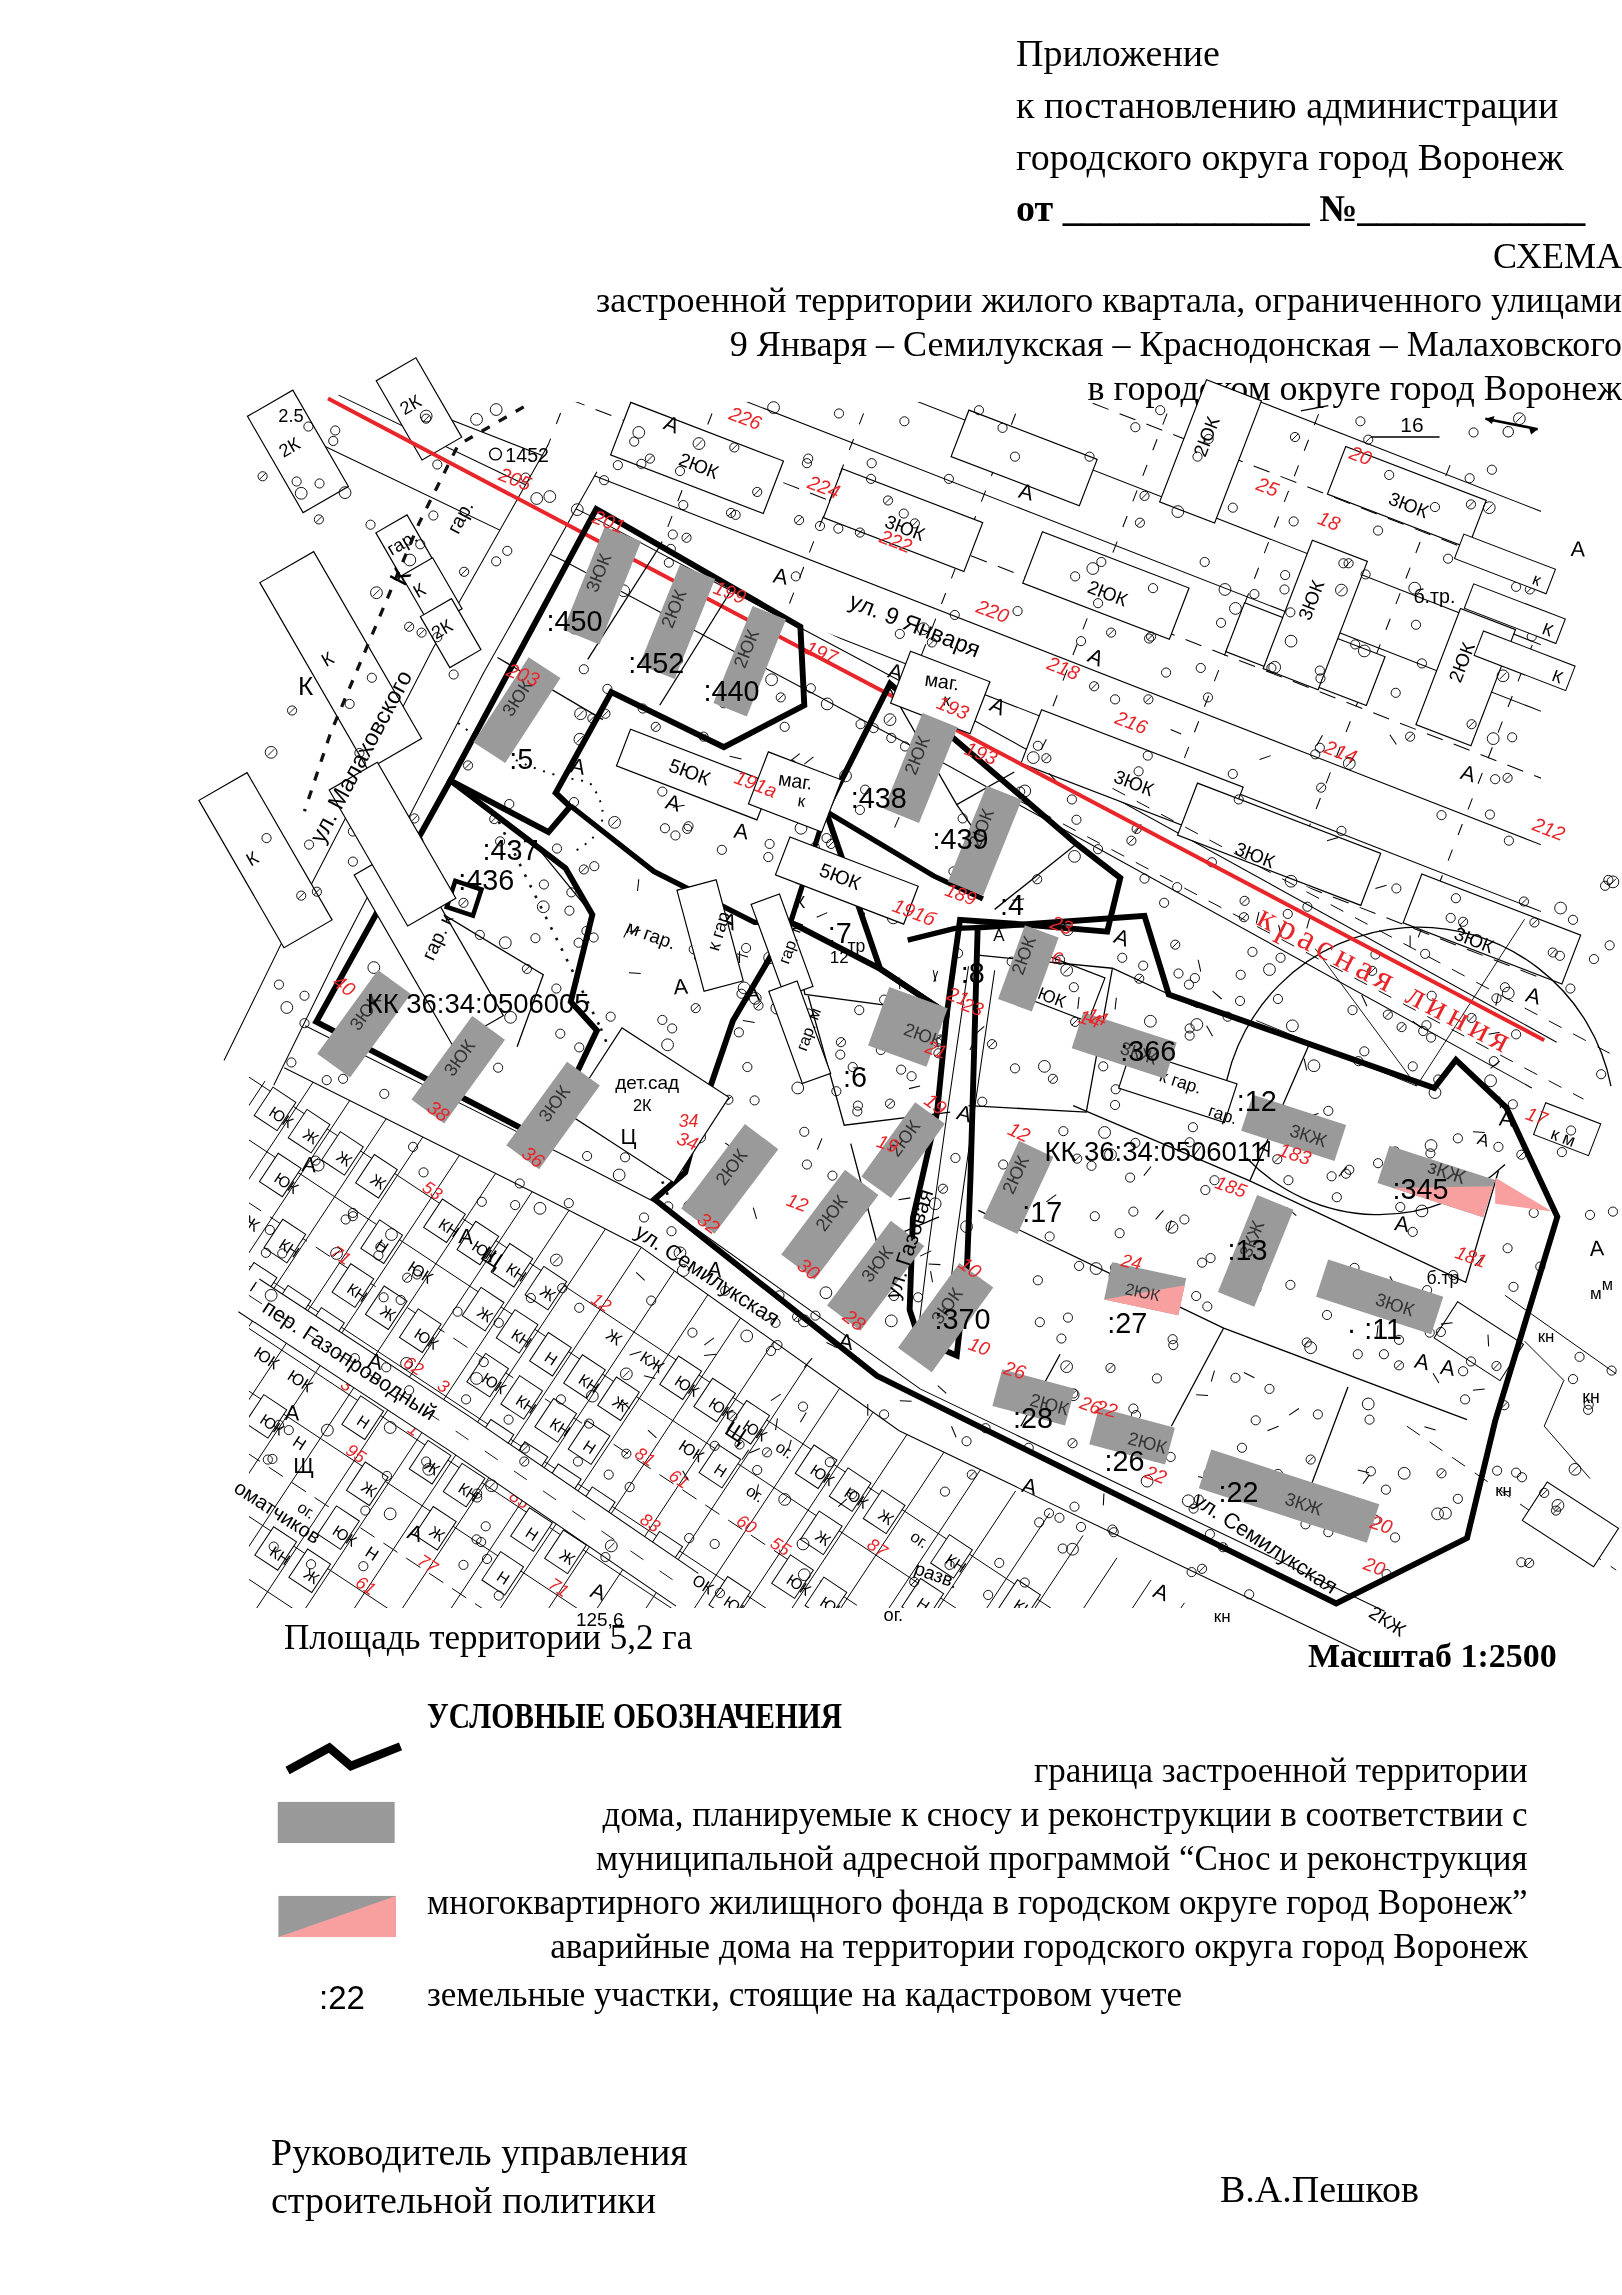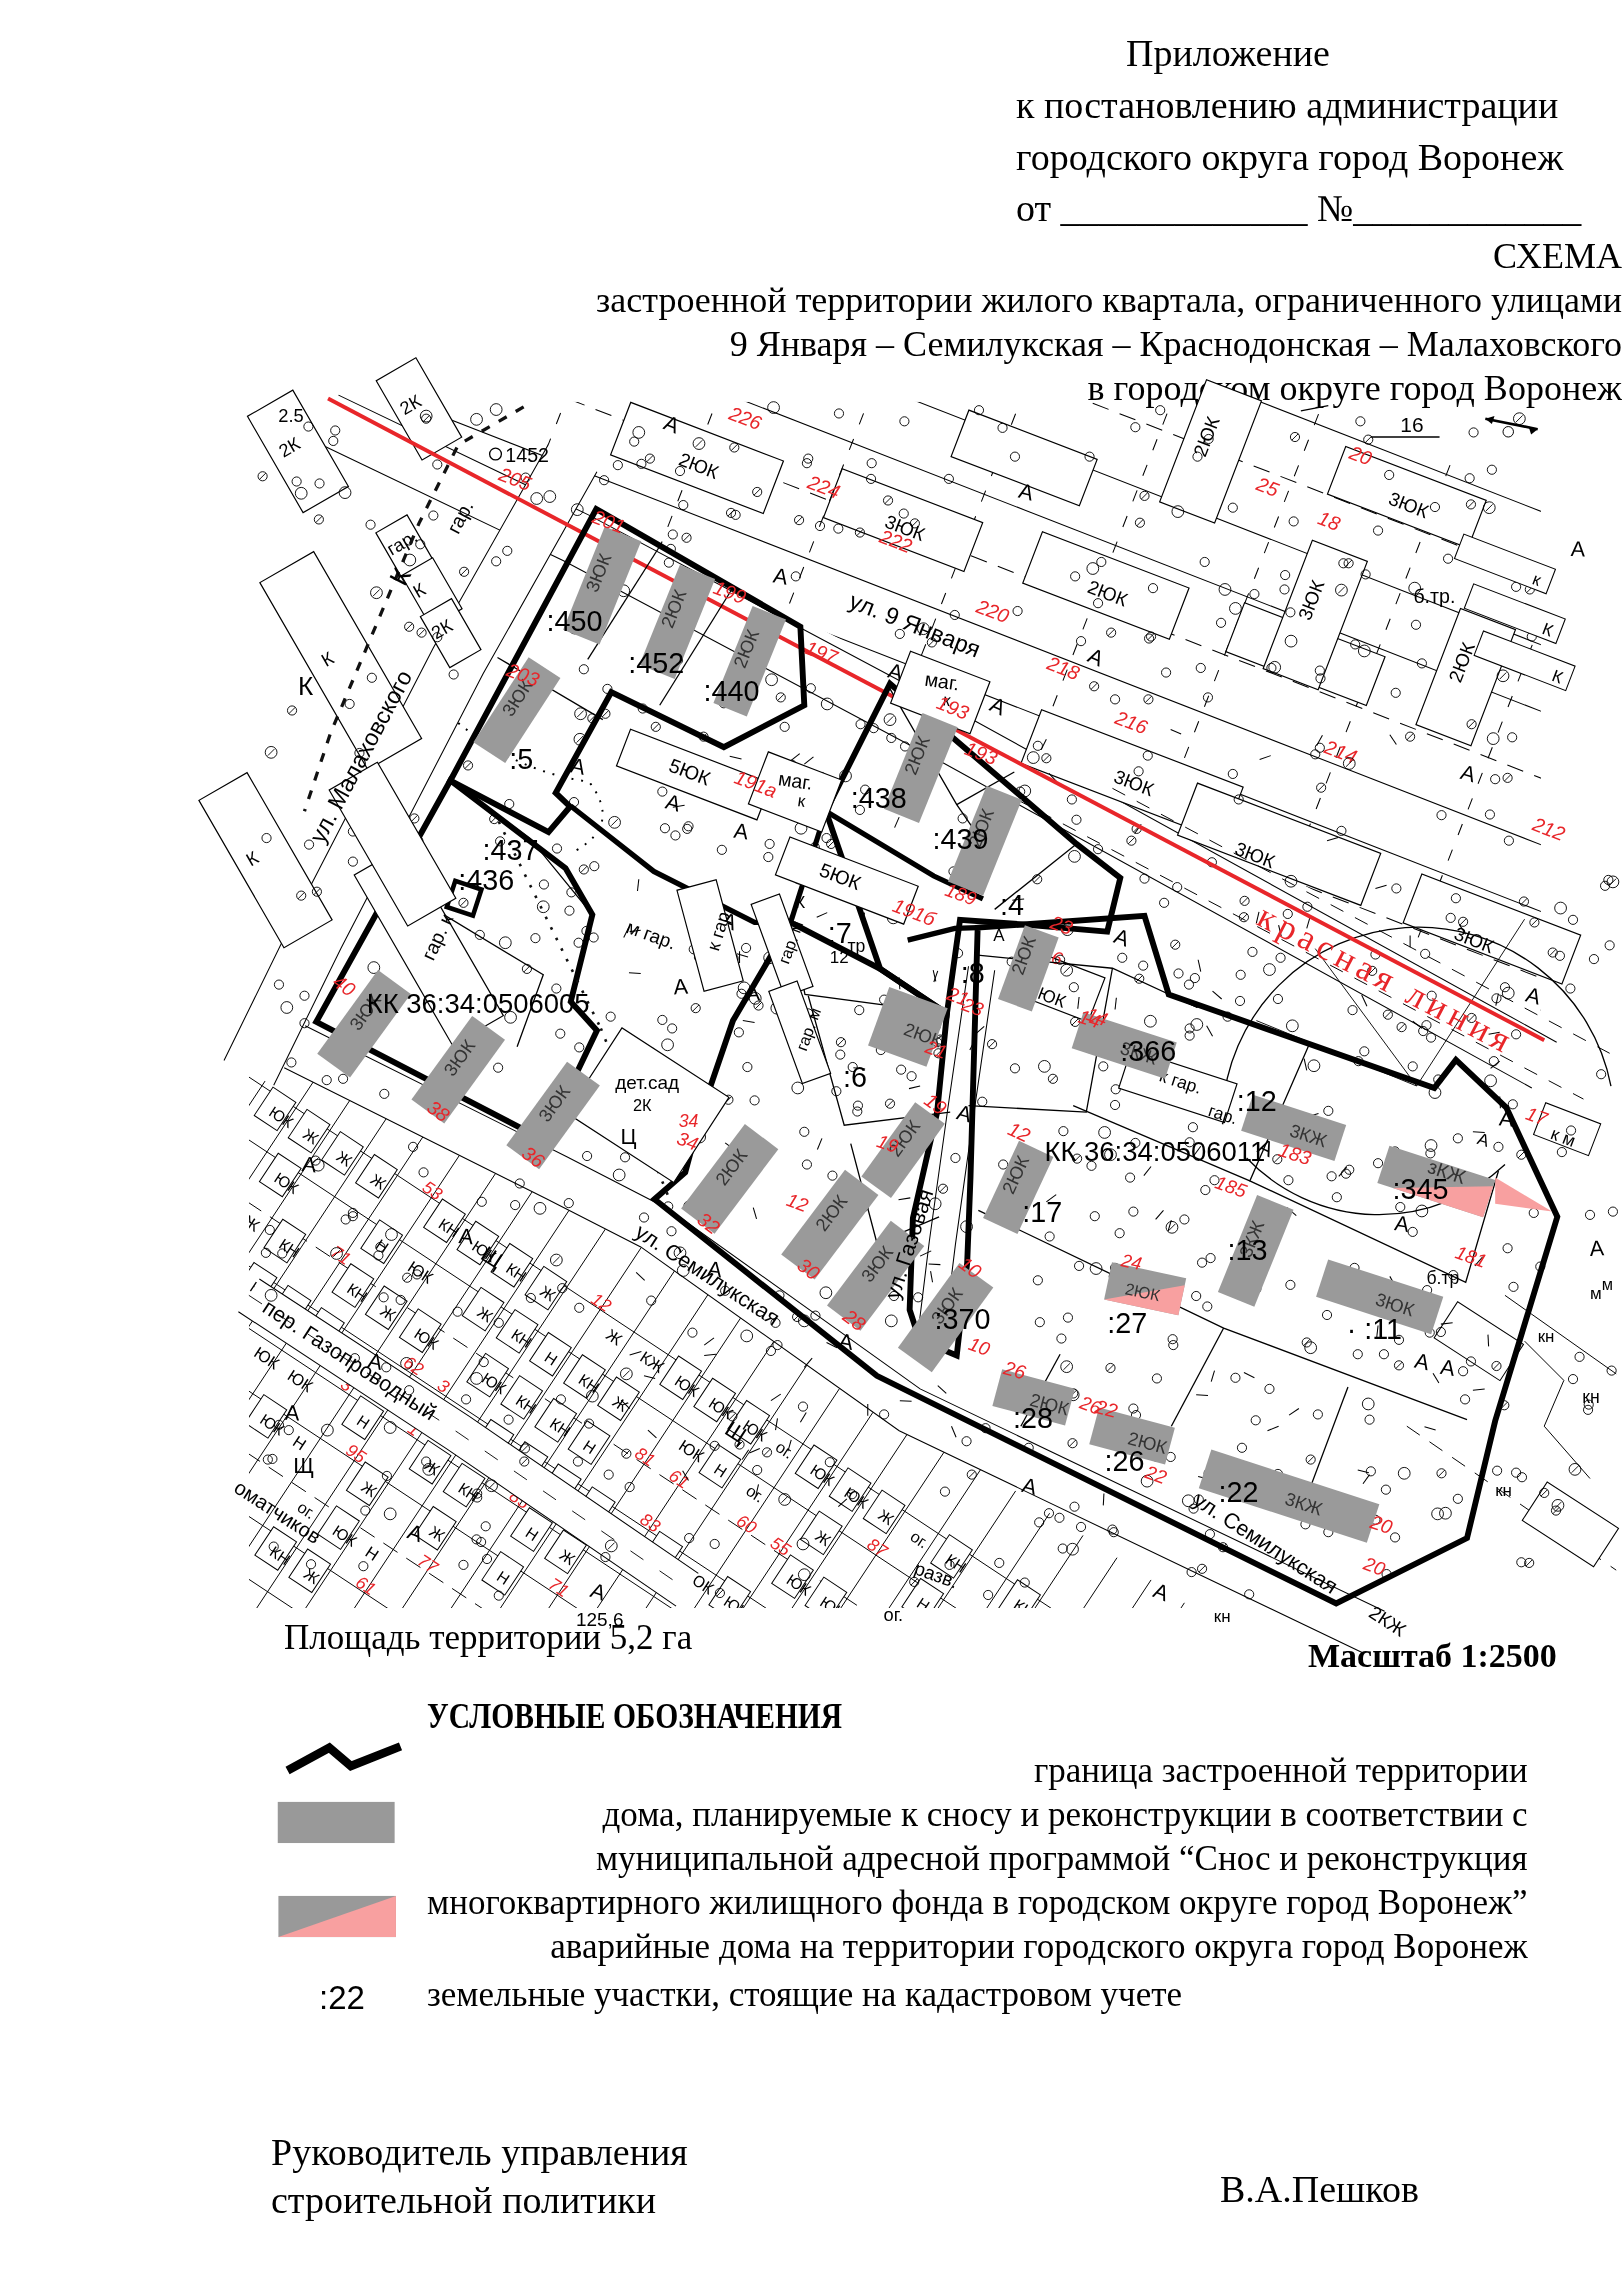--- a/index.html
+++ b/index.html
@@ -1,22 +1,22 @@
 <!DOCTYPE html>
 <html style="font-size:10.5px"><head><meta charset="utf-8">
 <style>
 html,body{margin:0;padding:0;background:#fff;width:1623px;height:2295px;overflow:hidden;}
 .ser{font-family:"Liberation Serif",serif;}
 .abs{position:absolute;white-space:nowrap;}
 </style></head>
 <body>
-<div class="abs ser" style="left:956px;top:31px;width:544px;text-align:center;font-size:38px;">Приложение</div>
+<div class="abs ser" style="left:1016px;top:31px;width:544px;text-align:left;font-size:38px;">Приложение</div>
 <div class="abs ser" style="left:1016px;top:83px;font-size:38px;">к постановлению администрации</div>
 <div class="abs ser" style="left:1016px;top:135px;font-size:38px;">городского округа город Воронеж</div>
-<div class="abs ser" style="left:1016px;top:186px;font-size:38px;">от _____________ №____________</div>
+<div class="abs ser" style="left:1016px;top:186px;font-size:38px;font-weight:bold;">от _____________ №____________</div>
 <div class="abs ser" style="left:209px;top:234px;width:1413px;text-align:right;font-size:36px;line-height:44px;">
 <div>СХЕМА</div>
 <div>застроенной территории жилого квартала, ограниченного улицами</div>
 <div>9 Января – Семилукская – Краснодонская – Малаховского</div>
 <div>в городском округе город Воронеж</div>
 </div>
 <svg class="abs" style="left:0;top:0" width="1623" height="2295" viewBox="0 0 2480 3508">
     <defs>
       <clipPath id="cTR">
         <polygon points="380,614 2355,614 2355,1545 1462,1072 880,762 560,614"></polygon>

